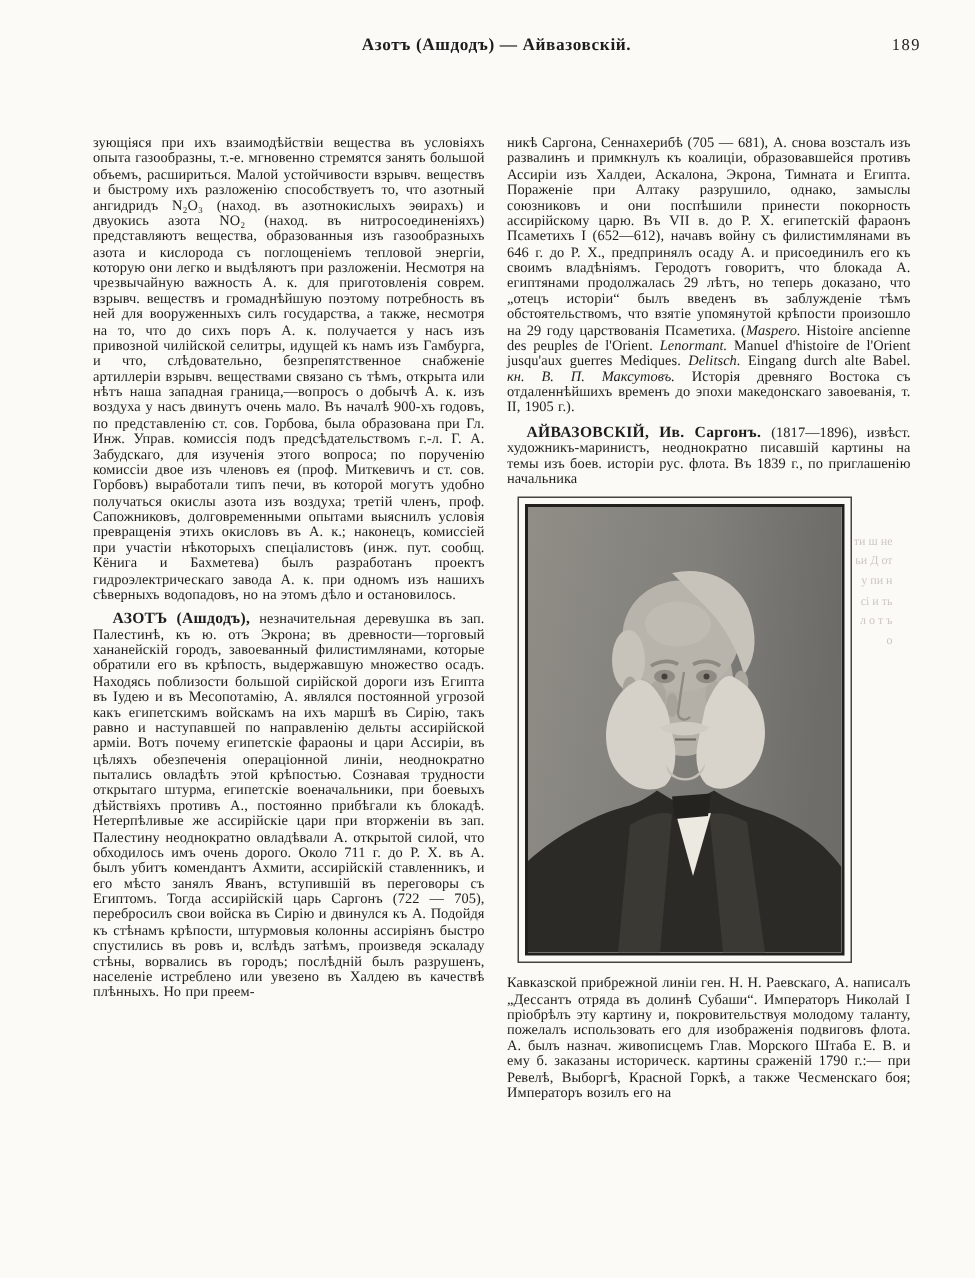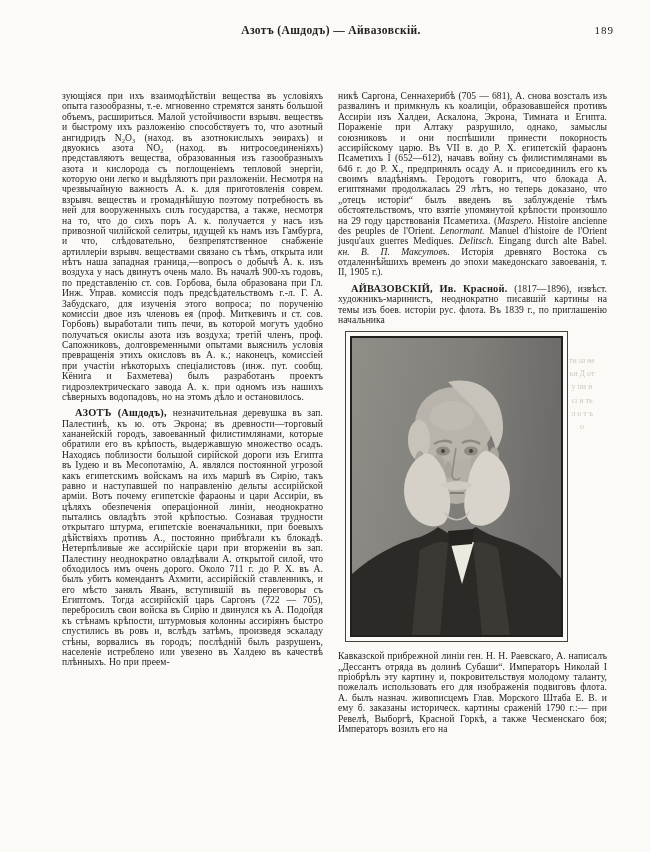--- a/index.html
+++ b/index.html
@@ -20,41 +20,41 @@
   .headword{font-weight:bold;font-size:10.4px;letter-spacing:.2px;}
   .italic{font-style:italic;}
   
   .portrait-figure{margin:6px 0 9px 7px;width:223px;height:311px;box-sizing:border-box;
        border:1px solid #45443f;padding:4px;background:#fbfaf6;}
   .photo-inner{width:100%;height:100%;box-sizing:border-box;border:2px solid #21201d;}
   .photo-inner svg{display:block;width:100%;height:100%;}
   
   .showthrough{position:absolute;left:569px;top:354px;width:26px;height:296px;
        font-size:8px;line-height:13.2px;color:#a39e93;opacity:.55;overflow:hidden;
-       word-break:break-all;text-align:center;}
+       word-break:break-all;text-align:right;}
 </style>
 </head>
 <body>
 
 <div class="page">
 
   <div class="running-head">
     <h1 class="head-title">Азотъ (Ашдодъ) — Айвазовскій.</h1>
     <span class="page-num">189</span>
   </div>
 
   <div class="col col-left" id="left-col">
       <p class="para"><span>зующіяся при ихъ взаимодѣйствіи вещества въ условіяхъ опыта газообразны, т.-е. мгновенно стремятся занять большой объемъ, расшириться. Малой устойчивости взрывч. веществъ и быстрому ихъ разложенію способствуетъ то, что азотный ангидридъ N₂O₃ (наход. въ азотнокислыхъ эѳирахъ) и двуокись азота NO₂ (наход. въ нитросоединеніяхъ) представляютъ вещества, образованныя изъ газообразныхъ азота и кислорода съ поглощеніемъ тепловой энергіи, которую они легко и выдѣляютъ при разложеніи. Несмотря на чрезвычайную важность А. к. для приготовленія соврем. взрывч. веществъ и громаднѣйшую поэтому потребность въ ней для вооруженныхъ силъ государства, а также, несмотря на то, что до сихъ поръ А. к. получается у насъ изъ привозной чилійской селитры, идущей къ намъ изъ Гамбурга, и что, слѣдовательно, безпрепятственное снабженіе артиллеріи взрывч. веществами связано съ тѣмъ, открыта или нѣтъ наша западная граница,—вопросъ о добычѣ А. к. изъ воздуха у насъ двинутъ очень мало. Въ началѣ 900-хъ годовъ, по представленію ст. сов. Горбова, была образована при Гл. Инж. Управ. комиссія подъ предсѣдательствомъ г.-л. Г. А. Забудскаго, для изученія этого вопроса; по порученію комиссіи двое изъ членовъ ея (проф. Миткевичъ и ст. сов. Горбовъ) выработали типъ печи, въ которой могутъ удобно получаться окислы азота изъ воздуха; третій членъ, проф. Сапожниковъ, долговременными опытами выяснилъ условія превращенія этихъ окисловъ въ А. к.; наконецъ, комиссіей при участіи нѣкоторыхъ спеціалистовъ (инж. пут. сообщ. Кёнига и Бахметева) былъ разработанъ проектъ гидроэлектрическаго завода А. к. при одномъ изъ нашихъ сѣверныхъ водопадовъ, но на этомъ дѣло и остановилось.</span></p>
       <p class="para entry"><span class="headword">АЗОТЪ (Ашдодъ), </span><span>незначительная деревушка въ зап. Палестинѣ, къ ю. отъ Экрона; въ древности—торговый хананейскій городъ, завоеванный филистимлянами, которые обратили его въ крѣпость, выдержавшую множество осадъ. Находясь поблизости большой сирійской дороги изъ Египта въ Іудею и въ Месопотамію, А. являлся постоянной угрозой какъ египетскимъ войскамъ на ихъ маршѣ въ Сирію, такъ равно и наступавшей по направленію дельты ассирійской арміи. Вотъ почему египетскіе фараоны и цари Ассиріи, въ цѣляхъ обезпеченія операціонной линіи, неоднократно пытались овладѣть этой крѣпостью. Сознавая трудности открытаго штурма, египетскіе военачальники, при боевыхъ дѣйствіяхъ противъ А., постоянно прибѣгали къ блокадѣ. Нетерпѣливые же ассирійскіе цари при вторженіи въ зап. Палестину неоднократно овладѣвали А. открытой силой, что обходилось имъ очень дорого. Около 711 г. до Р. Х. въ А. былъ убитъ комендантъ Ахмити, ассирійскій ставленникъ, и его мѣсто занялъ Яванъ, вступившій въ переговоры съ Египтомъ. Тогда ассирійскій царь Саргонъ (722 — 705), перебросилъ свои войска въ Сирію и двинулся къ А. Подойдя къ стѣнамъ крѣпости, штурмовыя колонны ассиріянъ быстро спустились въ ровъ и, вслѣдъ затѣмъ, произведя эскаладу стѣны, ворвались въ городъ; послѣдній былъ разрушенъ, населеніе истреблено или увезено въ Халдею въ качествѣ плѣнныхъ. Но при преем-</span></p>
     </div>
 
   <div class="col col-right">
     <div id="right-top">
         <p class="para"><span>никѣ Саргона, Сеннахерибѣ (705 — 681), А. снова возсталъ изъ развалинъ и примкнулъ къ коалиціи, образовавшейся противъ Ассиріи изъ Халдеи, Аскалона, Экрона, Тимната и Египта. Пораженіе при Алтаку разрушило, однако, замыслы союзниковъ и они поспѣшили принести покорность ассирійскому царю. Въ VII в. до Р. Х. египетскій фараонъ Псаметихъ I (652—612), начавъ войну съ филистимлянами въ 646 г. до Р. Х., предпринялъ осаду А. и присоединилъ его къ своимъ владѣніямъ. Геродотъ говоритъ, что блокада А. египтянами продолжалась 29 лѣтъ, но теперь доказано, что „отецъ исторіи“ былъ введенъ въ заблужденіе тѣмъ обстоятельствомъ, что взятіе упомянутой крѣпости произошло на 29 году царствованія Псаметиха. (</span><span class="italic">Maspero.</span><span> Histoire ancienne des peuples de l'Orient. </span><span class="italic">Lenormant.</span><span> Manuel d'histoire de l'Orient jusqu'aux guerres Mediques. </span><span class="italic">Delitsch.</span><span> Eingang durch alte Babel. </span><span class="italic">кн. В. П. Максутовъ.</span><span> Исторія древняго Востока съ отдаленнѣйшихъ временъ до эпохи македонскаго завоеванія, т. II, 1905 г.).</span></p>
-        <p class="para entry"><span class="headword">АЙВАЗОВСКІЙ, Ив. Красной. </span><span>(1817—1896), извѣст. художникъ-маринистъ, неоднократно писавшій картины на темы изъ боев. исторіи рус. флота. Въ 1839 г., по приглашенію начальника</span></p>
+        <p class="para entry"><span class="headword">АЙВАЗОВСКІЙ, Ив. Саргонъ. </span><span>(1817—1896), извѣст. художникъ-маринистъ, неоднократно писавшій картины на темы изъ боев. исторіи рус. флота. Въ 1839 г., по приглашенію начальника</span></p>
       </div>
 
     <figure class="portrait-figure">
       <div class="photo-inner">
         <svg viewBox="0 0 209 297" preserveAspectRatio="none">
           <defs>
             <linearGradient id="bgGrad" x1="0" y1="0" x2="1" y2="0.25">
               <stop offset="0" stop-color="#908e87"></stop>
               <stop offset="1" stop-color="#757370"></stop>
             </linearGradient>

